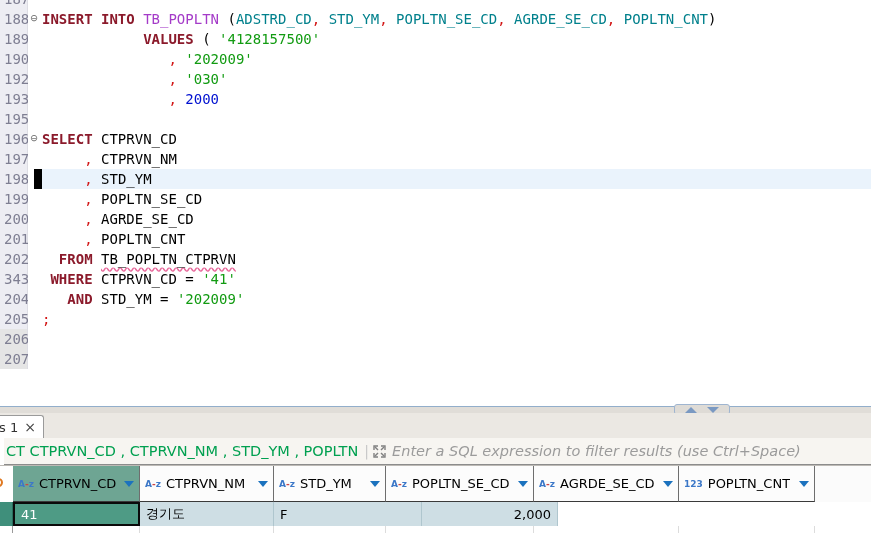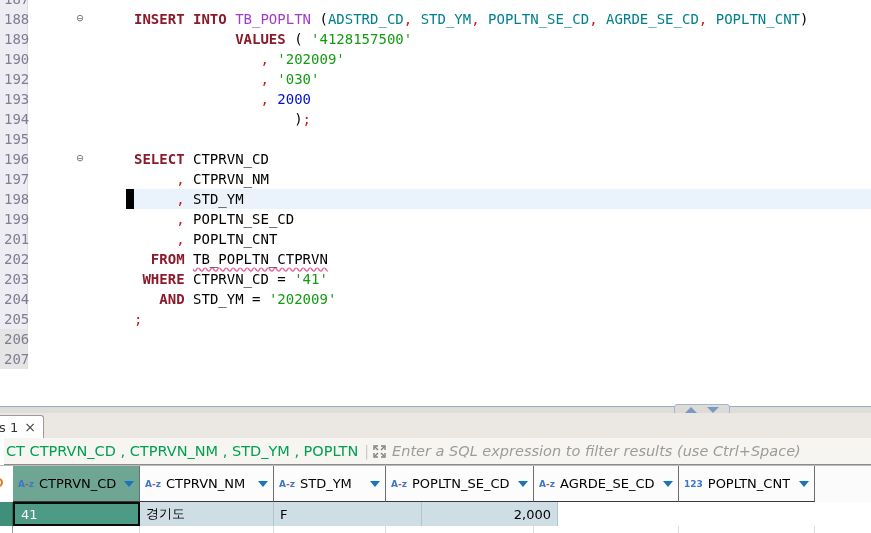--- a/index.html
+++ b/index.html
@@ -3,21 +3,21 @@
 <meta charset="utf-8">
 <style>
   * { margin:0; padding:0; box-sizing:border-box; }
   body { font-family:"DejaVu Sans", "Liberation Sans", sans-serif; }
   #screen { position:relative; width:871px; height:533px; background:#ffffff; overflow:hidden; }
 
   
   #editor { position:absolute; left:0; top:0; width:871px; height:403px; overflow:hidden;
             font-family:"DejaVu Sans Mono","Liberation Mono",monospace; font-size:14px; }
   #editor-lines { position:absolute; left:0; top:-11px; width:100%; }
-  .ed-line { display:flex; height:20px; line-height:20px; white-space:pre;gap:46px; }
+  .ed-line { display:flex; height:20px; line-height:20px; white-space:pre; }
   .ed-ln { width:28px; flex:0 0 28px; text-align:left; padding-left:4px; color:#7E7E92;
            background:#EDEDF3; border-right:1px solid #DDDDE4; font-size:14px; }
   .ed-ln.white { background:#e5e5e5; }
   .ed-fold { width:12px; flex:0 0 12px; color:#777; font-size:12px; line-height:19px; text-align:center; background:#fff; }
   .ed-code { position:relative; flex:1 1 auto; padding-left:2px; white-space:pre; color:#000; }
   .ed-code.current { background:var(--c-current_line,#EAF3FC); }
   .ed-cursor { position:absolute; left:-6px; top:0; width:8px; height:20px; background:#000; }
   .s-kw  { color:var(--c-keyword_red,#8B1A2B); font-weight:bold; }
   .s-tbl { color:var(--c-table_purple,#A43BC8); }
   .s-col { color:var(--c-ident_teal,#00808C); }
@@ -92,29 +92,29 @@
 <div id="screen">
 
   <div id="editor">
     <div id="editor-lines">
         <div class="ed-line"><span class="ed-ln">187</span><span class="ed-fold"></span><span class="ed-code"></span></div>
         <div class="ed-line"><span class="ed-ln">188</span><span class="ed-fold">⊖</span><span class="ed-code"><span class="s-kw">INSERT INTO </span><span class="s-tbl">TB_POPLTN </span><span class="s-pln">(</span><span class="s-col">ADSTRD_CD</span><span class="s-pun">,</span><span class="s-pln"> </span><span class="s-col">STD_YM</span><span class="s-pun">,</span><span class="s-pln"> </span><span class="s-col">POPLTN_SE_CD</span><span class="s-pun">,</span><span class="s-pln"> </span><span class="s-col">AGRDE_SE_CD</span><span class="s-pun">,</span><span class="s-pln"> </span><span class="s-col">POPLTN_CNT</span><span class="s-pln">)</span></span></div>
         <div class="ed-line"><span class="ed-ln">189</span><span class="ed-fold"></span><span class="ed-code"><span class="s-pln">            </span><span class="s-kw">VALUES</span><span class="s-pln"> ( </span><span class="s-str">'4128157500'</span></span></div>
         <div class="ed-line"><span class="ed-ln">190</span><span class="ed-fold"></span><span class="ed-code"><span class="s-pln">               </span><span class="s-pun">,</span><span class="s-pln"> </span><span class="s-str">'202009'</span></span></div>
         <div class="ed-line"><span class="ed-ln">192</span><span class="ed-fold"></span><span class="ed-code"><span class="s-pln">               </span><span class="s-pun">,</span><span class="s-pln"> </span><span class="s-str">'030'</span></span></div>
         <div class="ed-line"><span class="ed-ln">193</span><span class="ed-fold"></span><span class="ed-code"><span class="s-pln">               </span><span class="s-pun">,</span><span class="s-pln"> </span><span class="s-num">2000</span></span></div>
-        <div class="ed-line"><span class="ed-ln">194</span><span class="ed-fold"></span><span class="ed-code"><span class="s-pln">                   )</span><span class="s-pun">;</span></span></div>
         <div class="ed-line"><span class="ed-ln">195</span><span class="ed-fold"></span><span class="ed-code"></span></div>
         <div class="ed-line"><span class="ed-ln">196</span><span class="ed-fold">⊖</span><span class="ed-code"><span class="s-kw">SELECT</span><span class="s-pln"> CTPRVN_CD</span></span></div>
         <div class="ed-line"><span class="ed-ln">197</span><span class="ed-fold"></span><span class="ed-code"><span class="s-pln">     </span><span class="s-pun">,</span><span class="s-pln"> CTPRVN_NM</span></span></div>
         <div class="ed-line"><span class="ed-ln">198</span><span class="ed-fold"></span><span class="ed-code current"><span class="ed-cursor"></span><span class="s-pln">     </span><span class="s-pun">,</span><span class="s-pln"> STD_YM</span></span></div>
         <div class="ed-line"><span class="ed-ln">199</span><span class="ed-fold"></span><span class="ed-code"><span class="s-pln">     </span><span class="s-pun">,</span><span class="s-pln"> POPLTN_SE_CD</span></span></div>
+        <div class="ed-line"><span class="ed-ln">200</span><span class="ed-fold"></span><span class="ed-code"><span class="s-pln">     </span><span class="s-pun">,</span><span class="s-pln"> AGRDE_SE_CD</span></span></div>
         <div class="ed-line"><span class="ed-ln">201</span><span class="ed-fold"></span><span class="ed-code"><span class="s-pln">     </span><span class="s-pun">,</span><span class="s-pln"> POPLTN_CNT</span></span></div>
         <div class="ed-line"><span class="ed-ln">202</span><span class="ed-fold"></span><span class="ed-code"><span class="s-pln">  </span><span class="s-kw">FROM</span><span class="s-pln"> </span><span class="s-lnk">TB_POPLTN_CTPRVN</span></span></div>
-        <div class="ed-line"><span class="ed-ln">203</span><span class="ed-fold"></span><span class="ed-code"><span class="s-pln"> </span><span class="s-kw">WHERE</span><span class="s-pln"> CTPRVN_CD = </span><span class="s-str">'41'</span></span></div>
+        <div class="ed-line"><span class="ed-ln">343</span><span class="ed-fold"></span><span class="ed-code"><span class="s-pln"> </span><span class="s-kw">WHERE</span><span class="s-pln"> CTPRVN_CD = </span><span class="s-str">'41'</span></span></div>
         <div class="ed-line"><span class="ed-ln">204</span><span class="ed-fold"></span><span class="ed-code"><span class="s-pln">   </span><span class="s-kw">AND</span><span class="s-pln"> STD_YM = </span><span class="s-str">'202009'</span></span></div>
         <div class="ed-line"><span class="ed-ln">205</span><span class="ed-fold"></span><span class="ed-code"><span class="s-pun">;</span></span></div>
         <div class="ed-line"><span class="ed-ln white">206</span><span class="ed-fold"></span><span class="ed-code"></span></div>
         <div class="ed-line"><span class="ed-ln white">207</span><span class="ed-fold"></span><span class="ed-code"></span></div>
       </div>
   </div>
 
   <div id="splitter">
     <div class="band"></div>
     <div id="sash-button">

